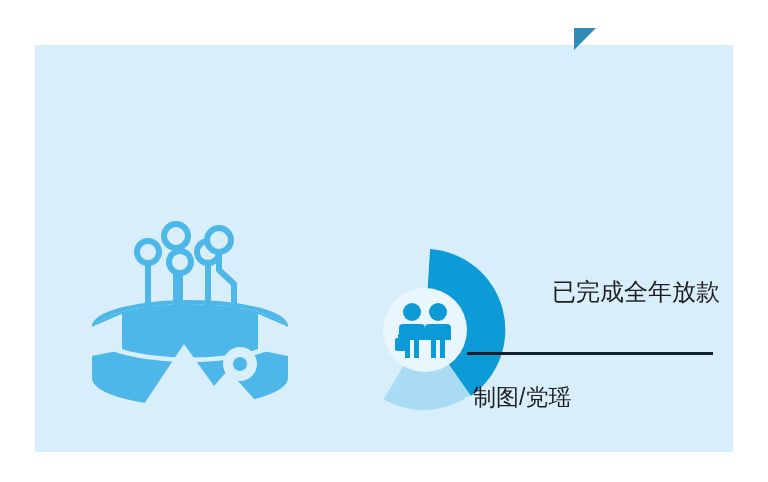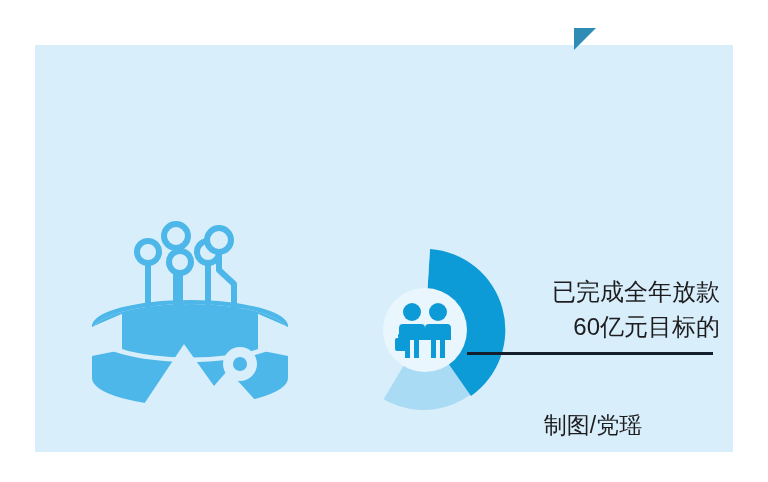--- a/index.html
+++ b/index.html
@@ -121,23 +121,23 @@
 
   
   .rule{
     position:absolute;
     left:467px;top:352px;
     width:246px;height:3px;
     background:#13202b;
   }
   .credit{
     position:absolute;
-    left:473px;top:410px;
+    left:473px;top:382px;
     width:240px;
-    text-align:center;
+    text-align:left;
     font-size:23px;
     color:#1d1d1f;
     white-space:nowrap;
   }
 
   
   .svg-left{position:absolute;left:88px;top:214px;width:204px;height:200px;}
   .svg-donut{position:absolute;left:341px;top:246px;width:168px;height:168px;}
 </style>
 </head>
@@ -210,20 +210,19 @@
         <path d="M88 78 h18 a4 4 0 0 1 4 4 v12 h-6 v18 h-5 v-18 h-4 v18 h-5 v-18 h-6 v-12 a4 4 0 0 1 4 -4 z"></path>
         <rect x="80" y="88" width="8" height="4" rx="2"></rect>
         <rect x="54" y="92" width="12" height="13" rx="2"></rect>
         <rect x="57" y="88" width="6" height="4" rx="1"></rect>
       </g>
     </svg>
   </div>
 
   <div class="goal-block">
     <div class="goal-line">已完成全年放款</div>
-    <div class="goal-line">60亿元目标的</div>
   </div>
 
   <div class="rule"></div>
 
   <div class="credit">制图/党瑶</div>
 
 </div>
 
 </body></html>

